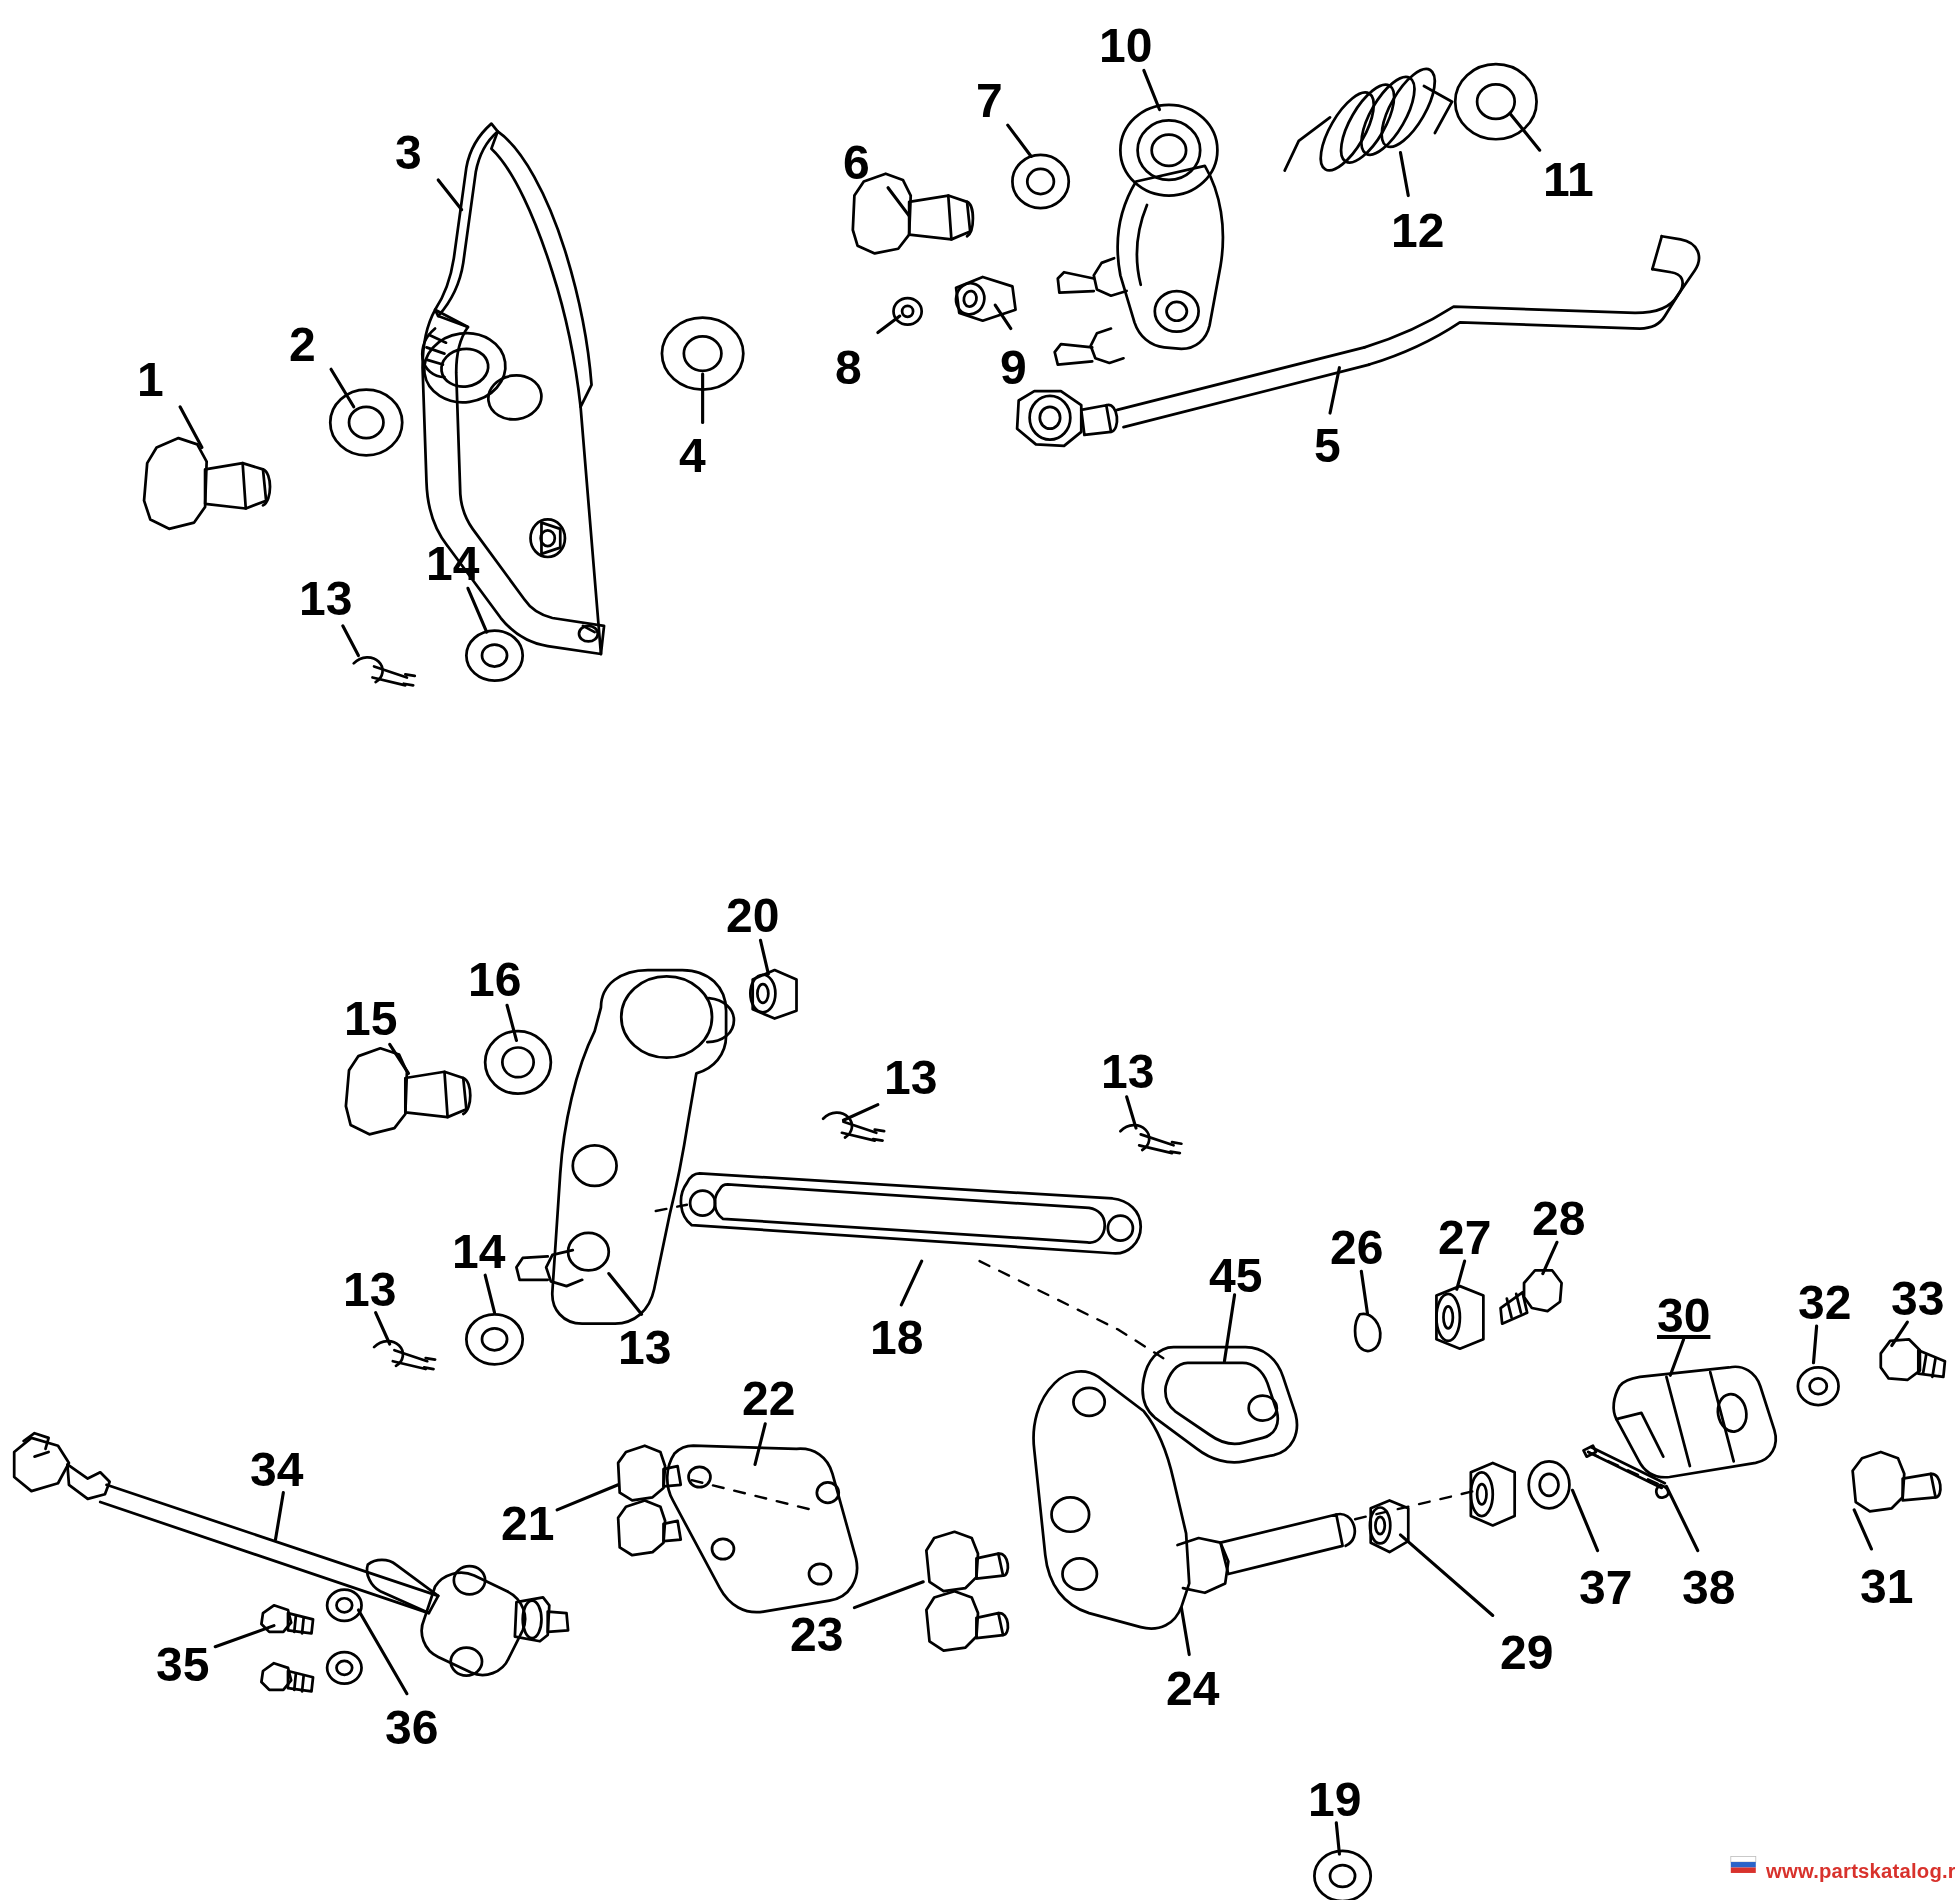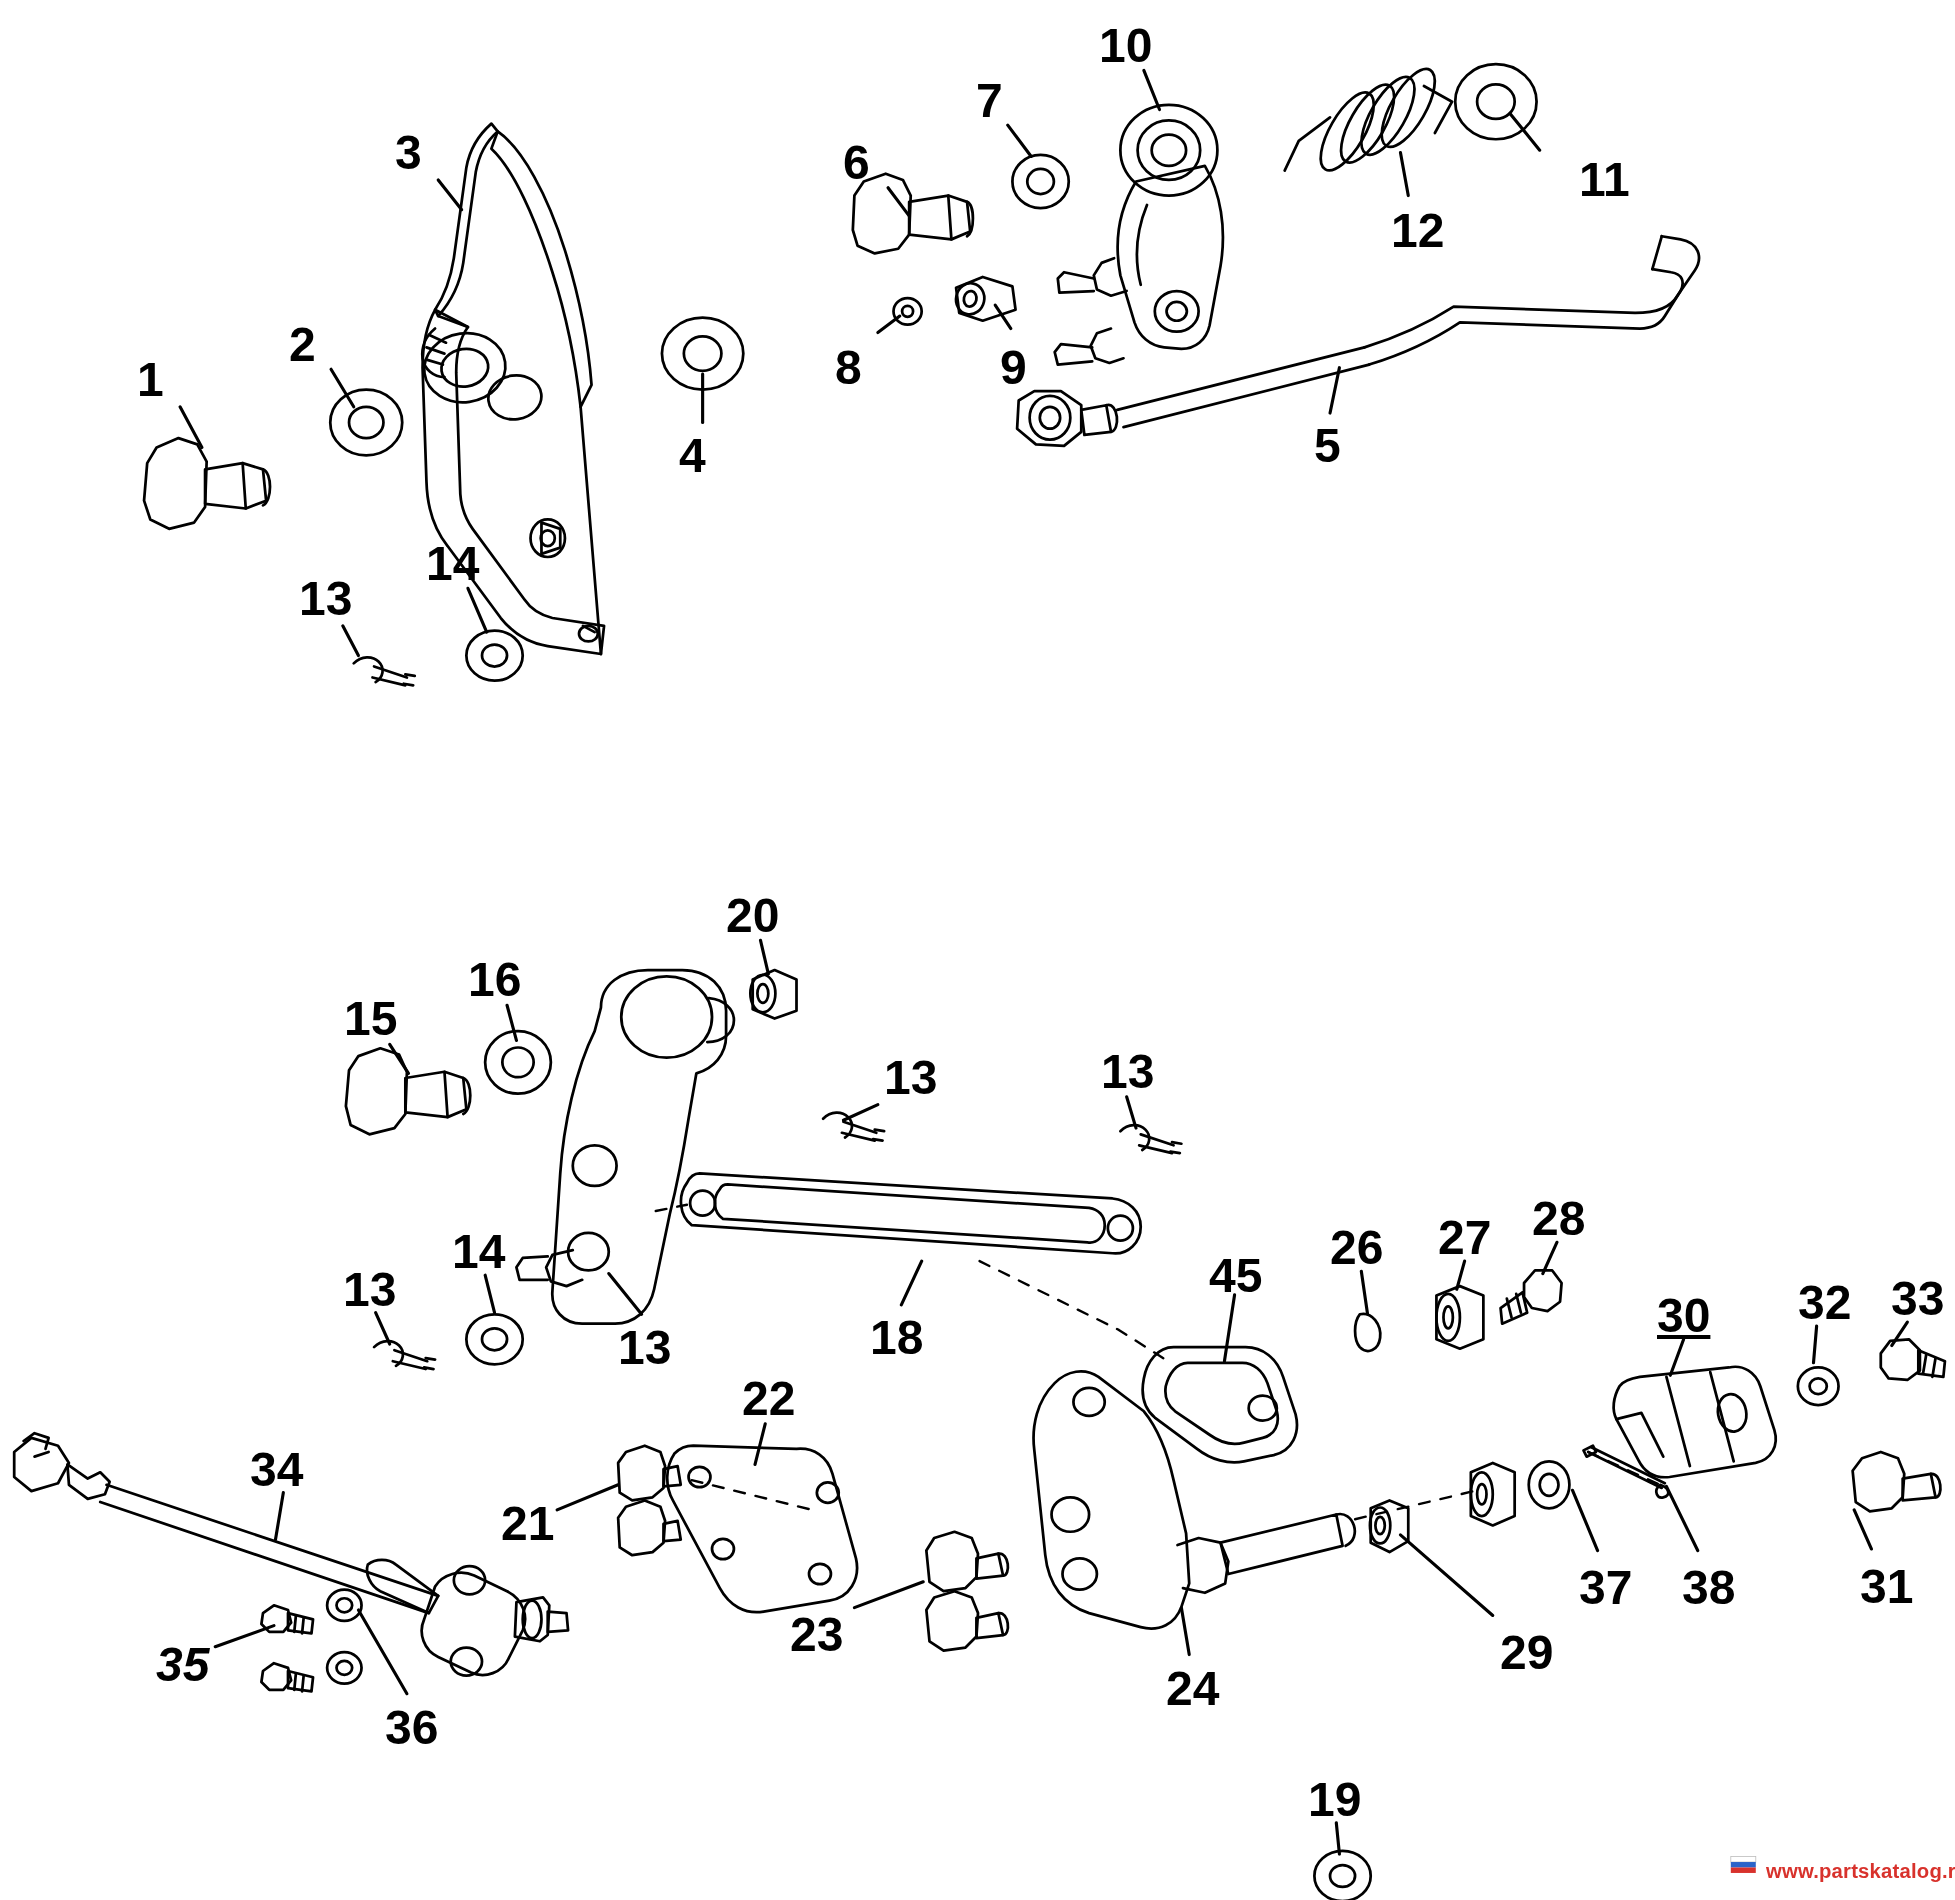--- a/index.html
+++ b/index.html
@@ -451,21 +451,21 @@
       <div class="callout" style="left: 137px; top: 356px;">1</div>
       <div class="callout" style="left: 289px; top: 321px;">2</div>
       <div class="callout" style="left: 395px; top: 129px;">3</div>
       <div class="callout" style="left: 679px; top: 432px;">4</div>
       <div class="callout" style="left: 1314px; top: 422px;">5</div>
       <div class="callout" style="left: 843px; top: 139px;">6</div>
       <div class="callout" style="left: 976px; top: 77px;">7</div>
       <div class="callout" style="left: 835px; top: 344px;">8</div>
       <div class="callout" style="left: 1000px; top: 344px;">9</div>
       <div class="callout" style="left: 1099px; top: 22px;">10</div>
-      <div class="callout" style="left: 1543px; top: 156px; margin-left: 36px;">11</div>
+      <div class="callout" style="left: 1543px; top: 156px;">11</div>
       <div class="callout" style="left: 1391px; top: 207px;">12</div>
       <div class="callout" style="left: 299px; top: 575px;">13</div>
       <div class="callout" style="left: 426px; top: 540px;">14</div>
       <div class="callout" style="left: 344px; top: 995px;">15</div>
       <div class="callout" style="left: 468px; top: 956px;">16</div>
       <div class="callout" style="left: 618px; top: 1324px;">13</div>
       <div class="callout" style="left: 870px; top: 1314px;">18</div>
       <div class="callout" style="left: 1308px; top: 1776px;">19</div>
       <div class="callout" style="left: 726px; top: 892px;">20</div>
       <div class="callout" style="left: 501px; top: 1500px;">21</div>
@@ -475,21 +475,21 @@
       <div class="callout" style="left: 1209px; top: 1252px;">45</div>
       <div class="callout" style="left: 1330px; top: 1224px;">26</div>
       <div class="callout" style="left: 1438px; top: 1214px;">27</div>
       <div class="callout" style="left: 1532px; top: 1195px;">28</div>
       <div class="callout" style="left: 1500px; top: 1629px;">29</div>
       <div class="callout" style="left: 1657px; top: 1292px; text-decoration: underline;">30</div>
       <div class="callout" style="left: 1860px; top: 1563px;">31</div>
       <div class="callout" style="left: 1798px; top: 1279px;">32</div>
       <div class="callout" style="left: 1891px; top: 1275px;">33</div>
       <div class="callout" style="left: 250px; top: 1446px;">34</div>
-      <div class="callout" style="left: 156px; top: 1641px; font-style: italic;">35</div>
+      <div class="callout" style="left: 156px; top: 1641px;">35</div>
       <div class="callout" style="left: 385px; top: 1704px;">36</div>
       <div class="callout" style="left: 1579px; top: 1564px;">37</div>
       <div class="callout" style="left: 1682px; top: 1564px;">38</div>
       <div class="callout" style="left: 884px; top: 1054px;">13</div>
       <div class="callout" style="left: 1101px; top: 1048px;">13</div>
       <div class="callout" style="left: 343px; top: 1266px;">13</div>
       <div class="callout" style="left: 452px; top: 1228px;">14</div>
     </div>
 
   <div class="watermark" style="left:1766px; top:1860px;">www.partskatalog.ru</div>

